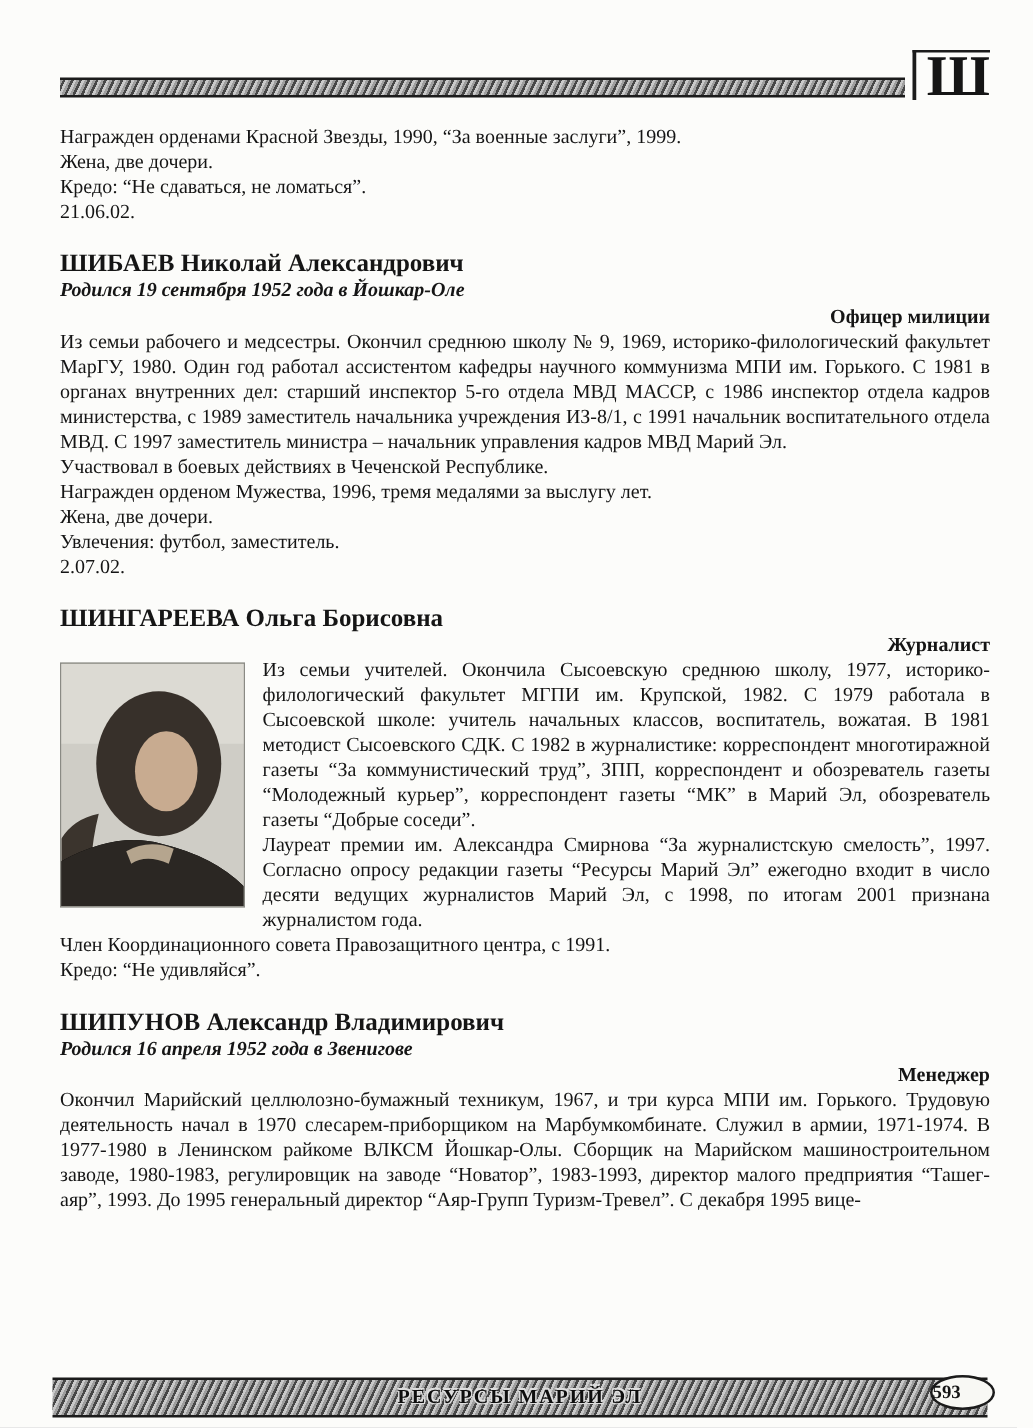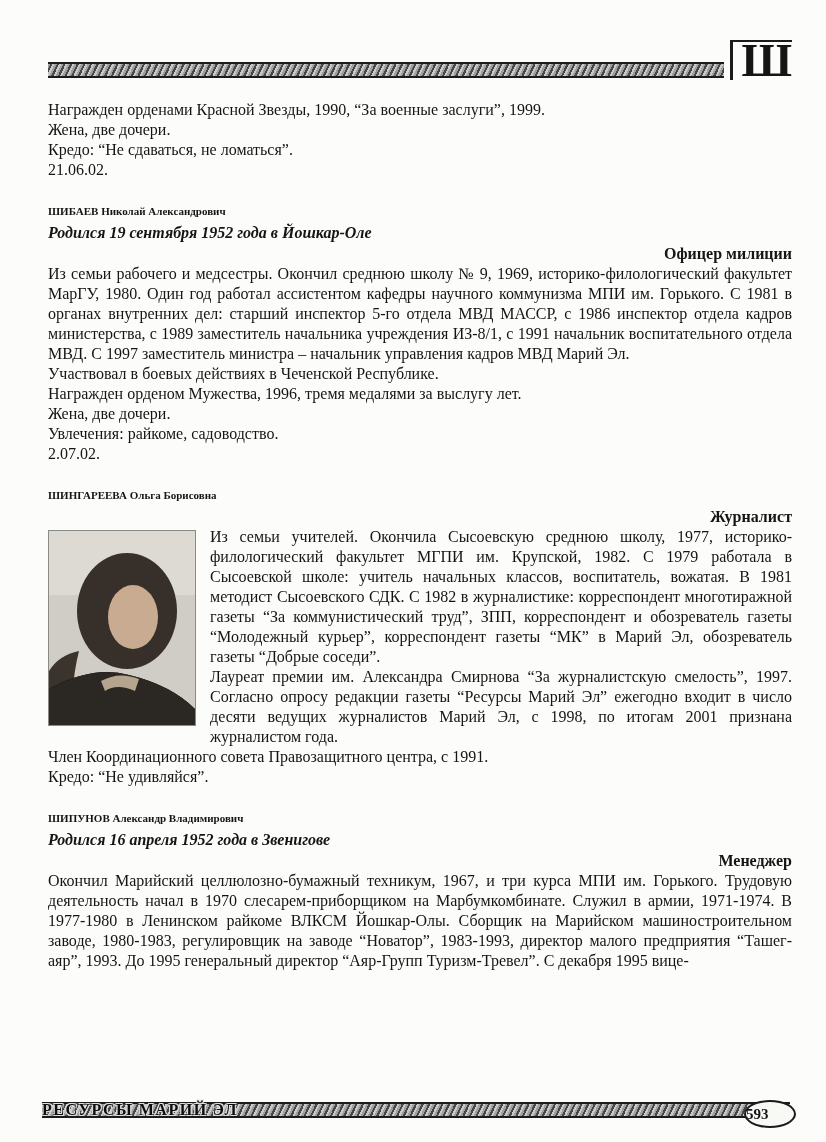--- a/index.html
+++ b/index.html
@@ -48,21 +48,21 @@
 
   
   .content { flex: 0 1 auto; }
   .text-line, .entry-paragraph {
     font-size: 16px;
     line-height: 20px;
   }
   .just { text-align: justify; }
   .entry { margin-top: 21px; }
   .entry-name {
-    font-size: 11px;
+    font-size: 20px;
     font-weight: 700;
     line-height: 21px;
   }
   .entry-born {
     font-size: 16px;
     font-weight: 700;
     font-style: italic;
     line-height: 21px;
   }
   .entry-profession {
@@ -89,23 +89,24 @@
   .page-footer {
     margin-top: auto;
     position: relative;
     height: 28px;
     margin-left: -6px;
     margin-right: -4px;
   }
   .footer-rule {
     position: absolute;
     left: 0; right: 6px; top: 2px;
-    height: 16px;
+    height: 32px;
     display: flex;
     align-items: center;
+    justify-content: center;
   }
   .footer-title {
     font-weight: 700;
     font-size: 16px;
     letter-spacing: 1.5px;
     color: #0e0e0e;
     text-shadow: -1px -1px 0 #dedede, 1px -1px 0 #dedede, -1px 1px 0 #dedede, 1px 1px 0 #dedede;
   }
   .page-number-badge {
     position: absolute;
@@ -142,21 +143,21 @@
     </section>
 
     <article class="entry">
       <h2 class="entry-name">ШИБАЕВ Николай Александрович</h2>
       <p class="entry-born">Родился 19 сентября 1952 года в Йошкар-Оле</p>
       <p class="entry-profession">Офицер милиции</p>
       <p class="entry-paragraph just">Из семьи рабочего и медсестры. Окончил среднюю школу № 9, 1969, историко-филологический факультет МарГУ, 1980. Один год работал ассистентом кафедры научного коммунизма МПИ им. Горького. С 1981 в органах внутренних дел: старший инспектор 5-го отдела МВД МАССР, с 1986 инспектор отдела кадров министерства, с 1989 заместитель начальника учреждения ИЗ-8/1, с 1991 начальник воспитательного отдела МВД. С 1997 заместитель министра – начальник управления кадров МВД Марий Эл.</p>
       <p class="entry-paragraph">Участвовал в боевых действиях в Чеченской Республике.</p>
       <p class="entry-paragraph">Награжден орденом Мужества, 1996, тремя медалями за выслугу лет.</p>
       <p class="entry-paragraph">Жена, две дочери.</p>
-      <p class="entry-paragraph">Увлечения: райкоме, садоводство.</p>
+      <p class="entry-paragraph">Увлечения: футбол, заместитель.</p>
       <p class="entry-paragraph">2.07.02.</p>
     </article>
 
     <article class="entry">
       <h2 class="entry-name">ШИНГАРЕЕВА Ольга Борисовна</h2>
       <p class="entry-profession">Журналист</p>
       <div class="entry-flow">
         <figure class="portrait">
           <svg width="146" height="194" viewBox="0 0 146 194">
             <rect width="146" height="194" fill="#cfcdc6"></rect>

